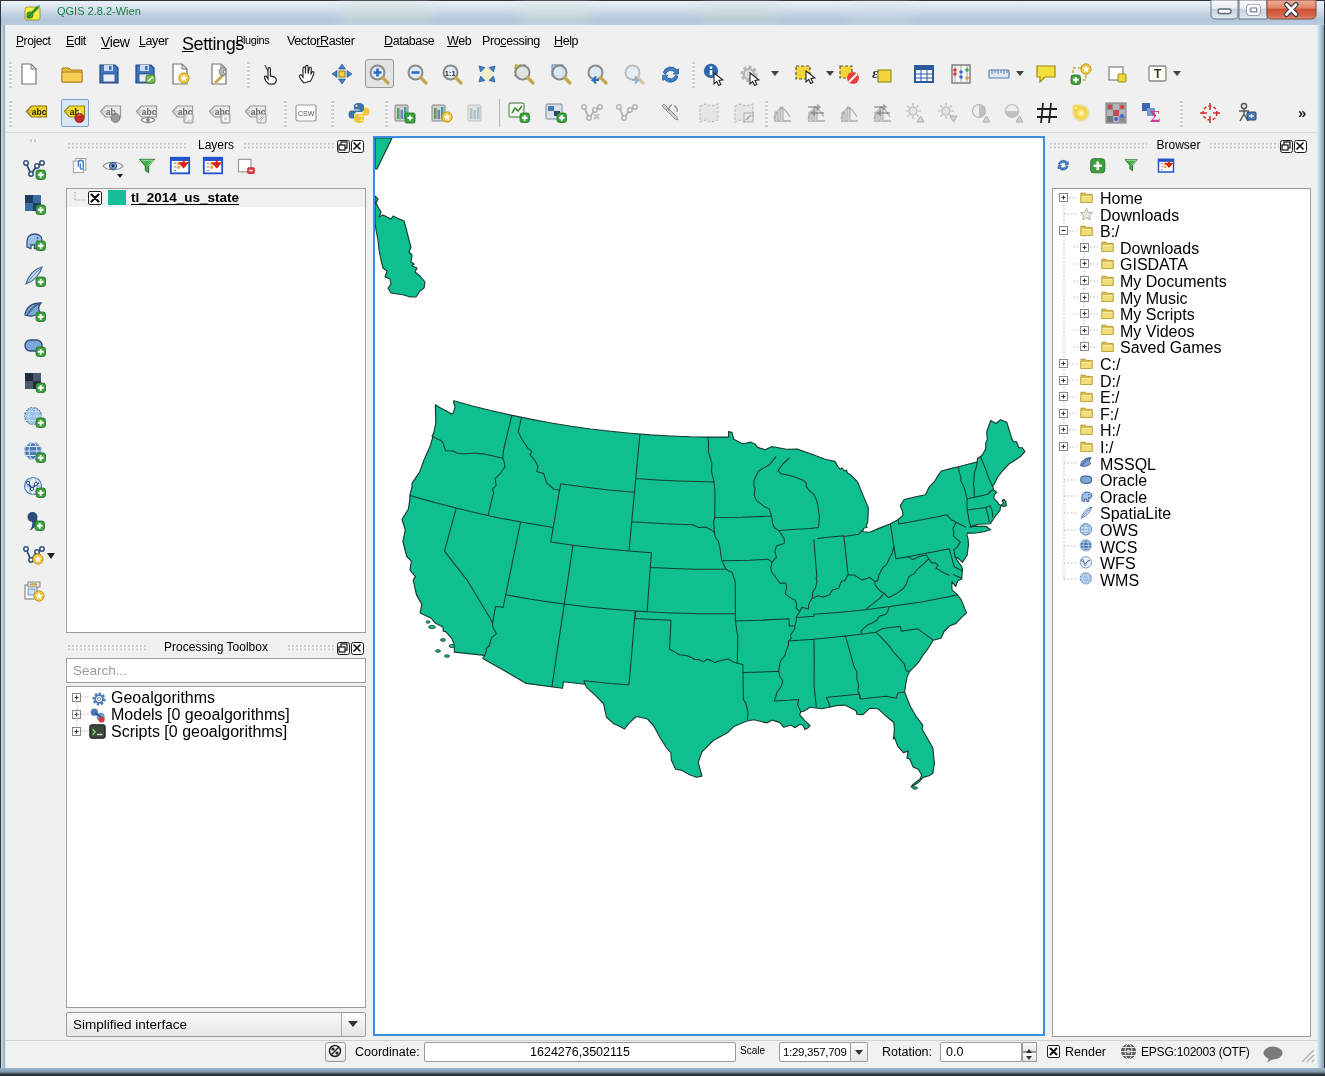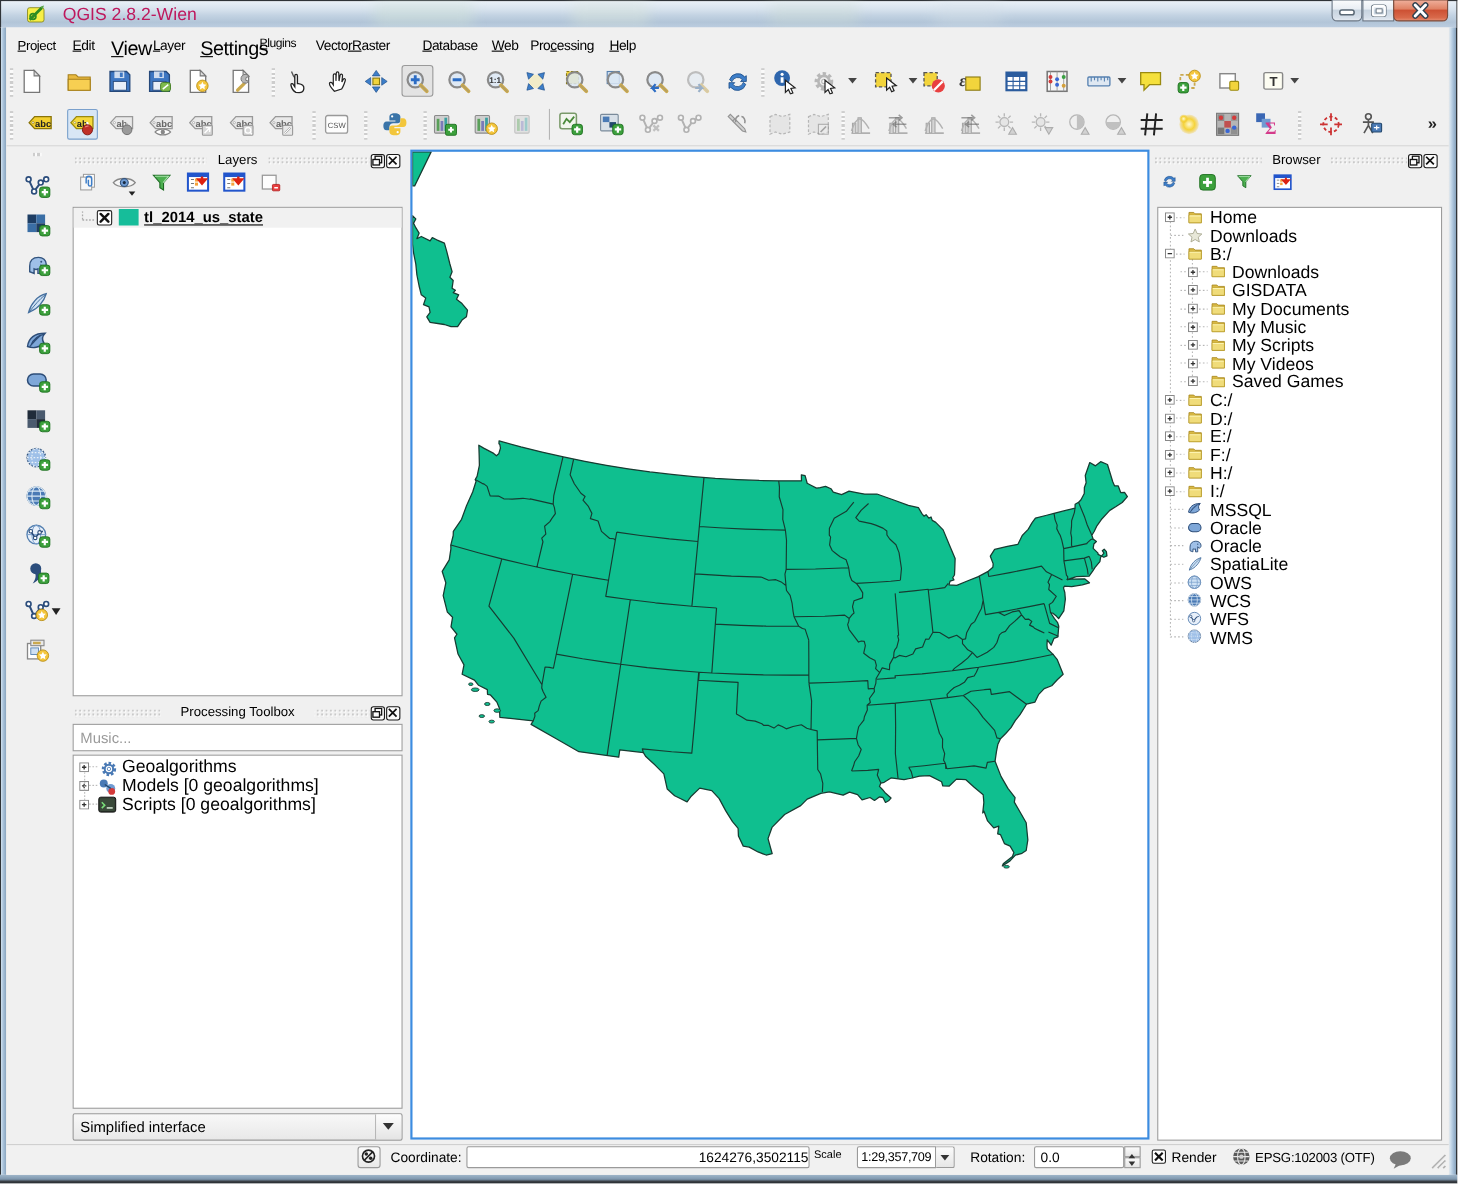--- a/index.html
+++ b/index.html
@@ -15,21 +15,21 @@
     <div class="abs" style="left:340px;top:2px;width:90px;height:22px;background:#cfe0d8;opacity:.5;filter:blur(6px)"></div>
     <div class="abs" style="left:520px;top:2px;width:70px;height:22px;background:#d8e4da;opacity:.45;filter:blur(6px)"></div>
     <div class="abs" style="left:700px;top:2px;width:80px;height:22px;background:#cddcd4;opacity:.4;filter:blur(6px)"></div>
     <div class="abs" style="left:850px;top:2px;width:60px;height:22px;background:#d5e0e8;opacity:.4;filter:blur(7px)"></div>
     <svg class="abs" style="left:24px;top:4px" width="19" height="18" viewBox="0 0 19 18">
 <rect x="1" y="3" width="15" height="13" rx="2" fill="#f7ef46" stroke="#8a8a20" stroke-width="0.8"></rect>
 <path d="M3,14 L14,3" stroke="#2e8c22" stroke-width="2.6"></path>
 <circle cx="6" cy="11" r="2.6" fill="none" stroke="#2e8c22" stroke-width="1.6"></circle>
 <path d="M13,2 l3,-1 -1,3z" fill="#56a64a"></path>
     </svg>
-    <div class="abs" style="left:57px;top:5px;font-size:16px;color:#be185d">QGIS 2.8.2-Wien</div>
+    <div class="abs" style="left:57px;top:5px;font-size:11px;color:#15803d">QGIS 2.8.2-Wien</div>
     <svg class="abs" style="left:1209px;top:0" width="112" height="23" viewBox="0 0 112 23">
 <defs>
         <linearGradient id="wbg" x1="0" y1="0" x2="0" y2="1">
           <stop offset="0" stop-color="#fbfcfd"></stop>
           <stop offset=".42" stop-color="#e9eef4"></stop>
           <stop offset=".5" stop-color="#c8d4e0"></stop>
           <stop offset=".85" stop-color="#d7e0ea"></stop>
           <stop offset="1" stop-color="#e8edf3"></stop>
         </linearGradient>
 <linearGradient id="wbr" x1="0" y1="0" x2="0" y2="1">
@@ -53,21 +53,21 @@
 <g stroke="#ffffff" stroke-width="2.6" stroke-linecap="round">
         <path d="M77.5,4.5 l9.5,10 M87,4.5 l-9.5,10"></path>
       </g>
 </svg>
     <div class="abs" style="left:0;top:25px;width:6px;height:1043px;background:linear-gradient(90deg,#303438 0,#303438 1px,#cfe0ee 1px,#a9c2da 3px,#90abc4 5px,#e8e8e8 5.5px)"></div>
     <div class="abs" style="left:1317px;top:25px;width:8px;height:1043px;background:linear-gradient(90deg,#e8e8e8 0,#cfe0ee 1.5px,#a9c2da 4px,#8aa5be 6.5px,#303438 7px)"></div>
     <div class="abs" style="left:0;top:1068px;width:1325px;height:8px;background:linear-gradient(#9fb6ca,#7e97ae 4px,#3a3f45 6px,#23272b 8px)"></div>
     <div class="abs" style="left:6px;top:25px;width:1311px;height:31px;background:#f0f0f0"></div>
     <div class="abs" style="left:16px;top:34px;font-size:12px;letter-spacing:-0.4px"><u>P</u>roject</div>
     <div class="abs" style="left:66px;top:34px;font-size:12.5px;letter-spacing:-0.4px"><u>E</u>dit</div>
-    <div class="abs" style="left:101px;top:34px;font-size:18px;letter-spacing:-0.4px"><u>V</u>iew</div>
+    <div class="abs" style="left:101px;top:34px;font-size:14px;letter-spacing:-0.4px"><u>V</u>iew</div>
     <div class="abs" style="left:139px;top:34px;font-size:12.5px;letter-spacing:-0.4px"><u>L</u>ayer</div>
     <div class="abs" style="left:182px;top:34px;font-size:18px;letter-spacing:-0.4px"><u>S</u>ettings</div>
     <div class="abs" style="left:236px;top:34px;font-size:11px;letter-spacing:-0.4px"><u>P</u>lugins</div>
     <div class="abs" style="left:287px;top:34px;font-size:12.5px;letter-spacing:-0.4px">Vecto<u>r</u></div>
     <div class="abs" style="left:320px;top:34px;font-size:12.5px;letter-spacing:-0.4px"><u>R</u>aster</div>
     <div class="abs" style="left:384px;top:34px;font-size:12.5px;letter-spacing:-0.4px"><u>D</u>atabase</div>
     <div class="abs" style="left:447px;top:34px;font-size:12.5px;letter-spacing:-0.4px"><u>W</u>eb</div>
     <div class="abs" style="left:482px;top:34px;font-size:12.5px;letter-spacing:-0.4px">Pro<u>c</u>essing</div>
     <div class="abs" style="left:554px;top:34px;font-size:12.5px;letter-spacing:-0.4px"><u>H</u>elp</div>
     <div class="abs" style="left:9px;top:62px;width:3px;height:26px;background:repeating-linear-gradient(180deg,#cdcdcd 0,#cdcdcd 2px,#fafafa 2px,#fafafa 4px)"></div>
@@ -705,21 +705,21 @@
         <rect x="3" y="1" width="6" height="6" fill="none" stroke="#111" stroke-width="1.2"></rect>
         <rect x="1" y="4" width="6" height="5" fill="#fcfcfc" stroke="#111" stroke-width="1.2"></rect>
       </svg>
     </div>
     <div class="pbtn" style="left:351px;top:642px">
       <svg width="10" height="10" viewBox="0 0 10 10">
         <path d="M1.5,1.5 l7,7 m0,-7 l-7,7" stroke="#111" stroke-width="1.6"></path>
       </svg>
     </div>
     <div class="abs wb" style="left:66px;top:658px;width:300px;height:25px"></div>
-    <div class="abs" style="left:73px;top:663px;font-size:13.5px;color:#9a9a9a">Music...</div>
+    <div class="abs" style="left:73px;top:663px;font-size:13.5px;color:#9a9a9a">Search...</div>
     <div class="abs wb" style="left:66px;top:686px;width:300px;height:322px"></div>
     <svg class="abs" style="left:72px;top:693px" width="9" height="9" viewBox="0 0 9 9">
       <rect x="0.5" y="0.5" width="8" height="8" fill="#fff" stroke="#888"></rect>
       <path d="M2.5,4.5 h4 M4.5,2.5 v4" stroke="#333" stroke-width="1.2"></path>
     </svg>
     <svg class="abs" style="left:88px;top:688px" width="19" height="19" viewBox="0 0 21 21">
       <g transform="translate(2,2) scale(0.85)">
         <circle cx="12" cy="12" r="6.5" fill="none" stroke="#4a7ab5" stroke-width="4" stroke-dasharray="2.8,2.1"></circle>
         <circle cx="12" cy="12" r="5" fill="none" stroke="#4a7ab5" stroke-width="2.4"></circle>
         <circle cx="12" cy="12" r="2" fill="#fff" stroke="#4a7ab5" stroke-width="1"></circle>
@@ -1126,21 +1126,21 @@
     <div class="abs tl" style="left:1100px;top:571.8px">WMS</div>
     <div class="abs" style="left:6px;top:1040px;width:1311px;height:28px;background:#f1f1f1;border-top:1px solid #d0d0d0"></div>
     <div class="abs" style="left:325px;top:1042px;width:21px;height:20px;background:linear-gradient(#fbfbfb,#e9e9e9);border:1px solid #9a9a9a;border-radius:3px"></div>
     <svg class="abs" style="left:328px;top:1044px" width="15" height="15" viewBox="0 0 15 15">
       <circle cx="7" cy="7" r="5.5" fill="none" stroke="#222" stroke-width="1.5"></circle>
       <path d="M3,11 L11,3" stroke="#222" stroke-width="1.5"></path>
       <circle cx="5" cy="5" r="1.6" fill="#222"></circle>
       <circle cx="9" cy="9" r="1.6" fill="#222"></circle>
     </svg>
     <div class="abs" style="left:355px;top:1045px;font-size:12.5px">Coordinate:</div>
-    <div class="abs" style="left:424px;top:1042px;width:312px;height:20px;background:#fff;border:1px solid #9a9a9a;border-radius:2px;font-size:12.5px;text-align:right;line-height:18px">1624276,3502115</div>
+    <div class="abs" style="left:424px;top:1042px;width:312px;height:20px;background:#fff;border:1px solid #9a9a9a;border-radius:2px;font-size:12.5px;text-align:center;line-height:18px">1624276,3502115</div>
     <div class="abs" style="left:740px;top:1045px;font-size:10px">Scale</div>
     <div class="abs" style="left:779px;top:1042px;width:72px;height:20px;background:#fff;border:1px solid #9a9a9a;border-radius:2px 0 0 2px;font-size:11.5px;letter-spacing:-0.3px;line-height:18px;padding-left:3px;overflow:hidden">1:29,357,709</div>
     <div class="abs" style="left:851px;top:1042px;width:17px;height:20px;background:linear-gradient(#fbfbfb,#e6e6e6);border:1px solid #9a9a9a;border-left:none;border-radius:0 2px 2px 0"></div>
     <div class="abs" style="left:855px;top:1050px;width:0;height:0;border:4px solid transparent;border-top:5px solid #333"></div>
     <div class="abs" style="left:882px;top:1045px;font-size:12.5px">Rotation:</div>
     <div class="abs" style="left:940px;top:1042px;width:82px;height:20px;background:#fff;border:1px solid #9a9a9a;border-radius:2px;font-size:12.5px;line-height:18px;padding-left:5px">0.0</div>
     <div class="abs" style="left:1022px;top:1042px;width:15px;height:10px;background:linear-gradient(#fbfbfb,#e6e6e6);border:1px solid #9a9a9a"></div>
     <div class="abs" style="left:1022px;top:1052px;width:15px;height:10px;background:linear-gradient(#fbfbfb,#e6e6e6);border:1px solid #9a9a9a"></div>
     <div class="abs" style="left:1026px;top:1046px;width:0;height:0;border:3.5px solid transparent;border-bottom:4.5px solid #333"></div>
     <div class="abs" style="left:1026px;top:1056px;width:0;height:0;border:3.5px solid transparent;border-top:4.5px solid #333"></div>

